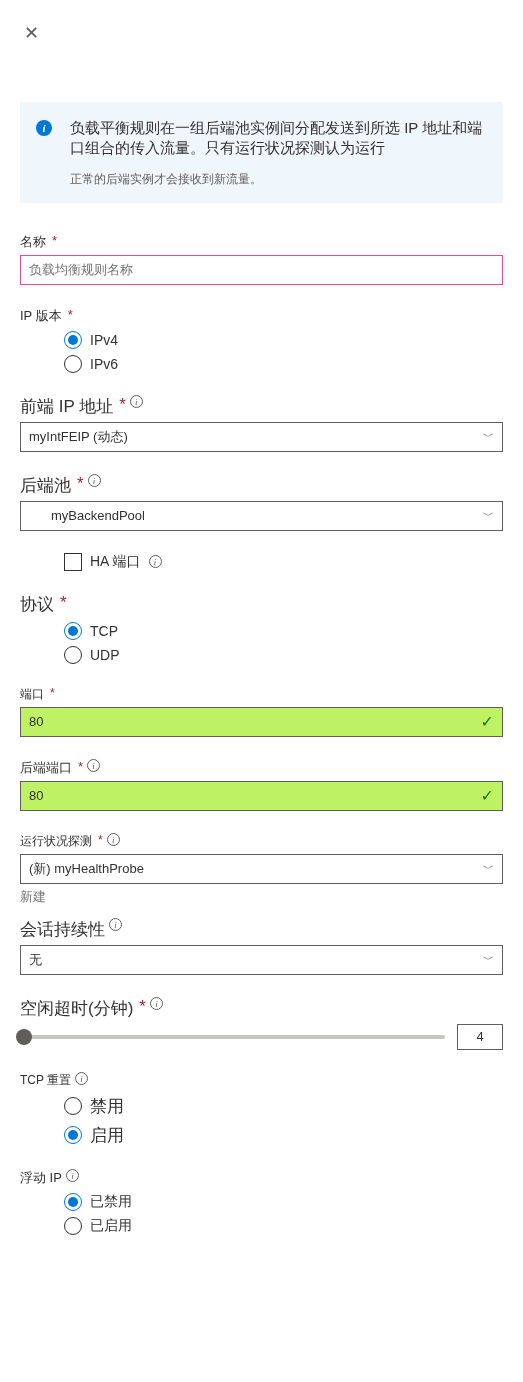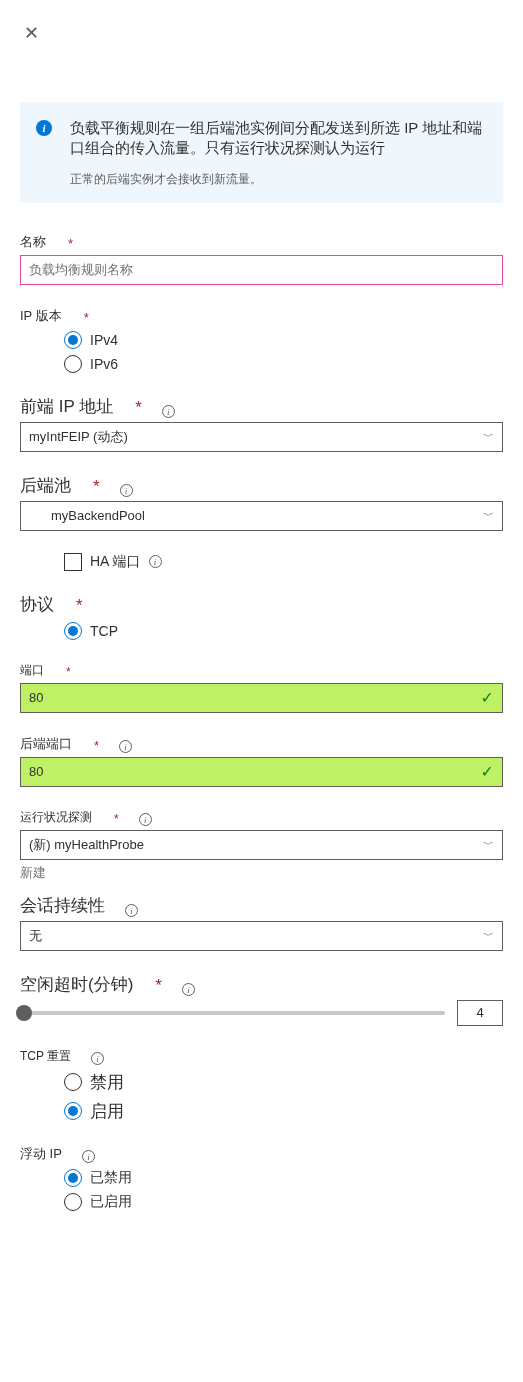--- a/index.html
+++ b/index.html
@@ -60,22 +60,22 @@
     color: #605e5c;
     margin-top: 12px;
   }
   .field { margin-bottom: 22px; }
   .field.tight { margin-bottom: 12px; }
   .label {
     font-size: 13px;
     color: #323130;
     margin-bottom: 4px;
     display: flex;
-    align-items: flex-end;
-    gap: 20px;
+    align-items: flex-start;
+    gap: 4px;
   }
   .label.big { font-size: 17px; }
   .req { color: #a4262c; margin-left: 2px; }
   .help {
     display: inline-block;
     width: 13px;
     height: 13px;
     border: 1px solid #605e5c;
     border-radius: 50%;
     font-size: 9px;
@@ -277,20 +277,24 @@
 <div class="field">
   <div class="label big">
       <span>协议</span>
       <span class="req">*</span>
     </div>
   <div class="radio-group">
     <div class="radio-item">
       <span class="radio checked"></span>
       <span>TCP</span>
     </div>
+    <div class="radio-item">
+      <span class="radio"></span>
+      <span>UDP</span>
+    </div>
   </div>
 </div>
 
 <div class="field">
   <div class="label small-label">
       <span>端口</span>
       <span class="req">*</span>
     </div>
   <div class="valid-input">
     <span>80</span>

